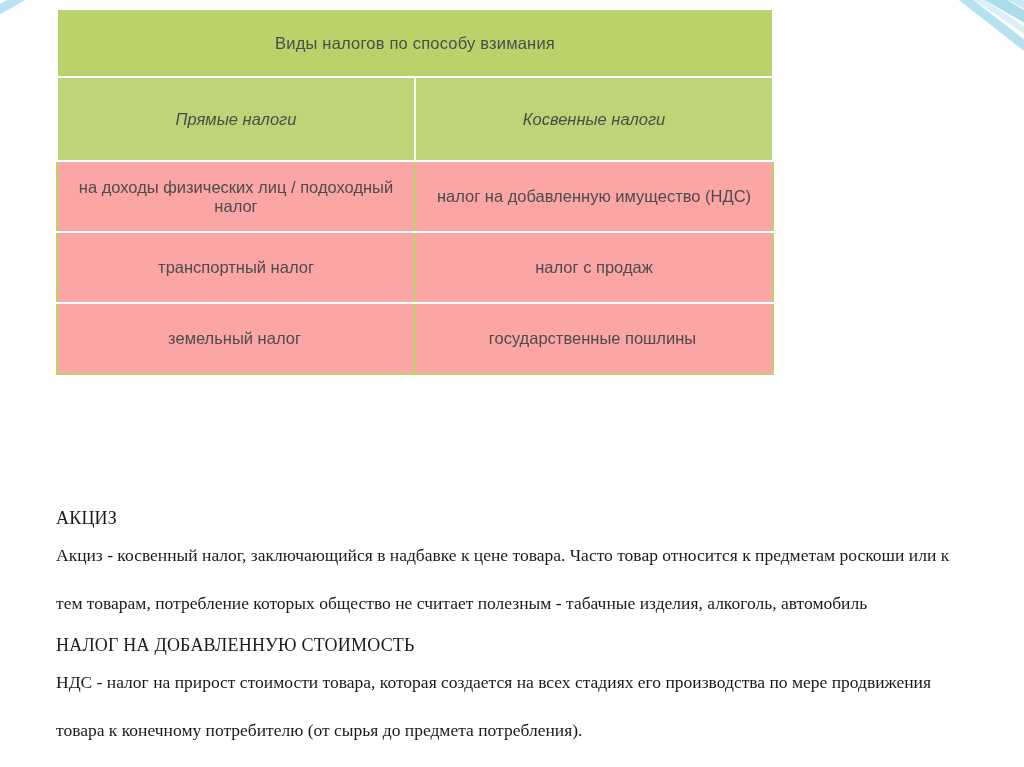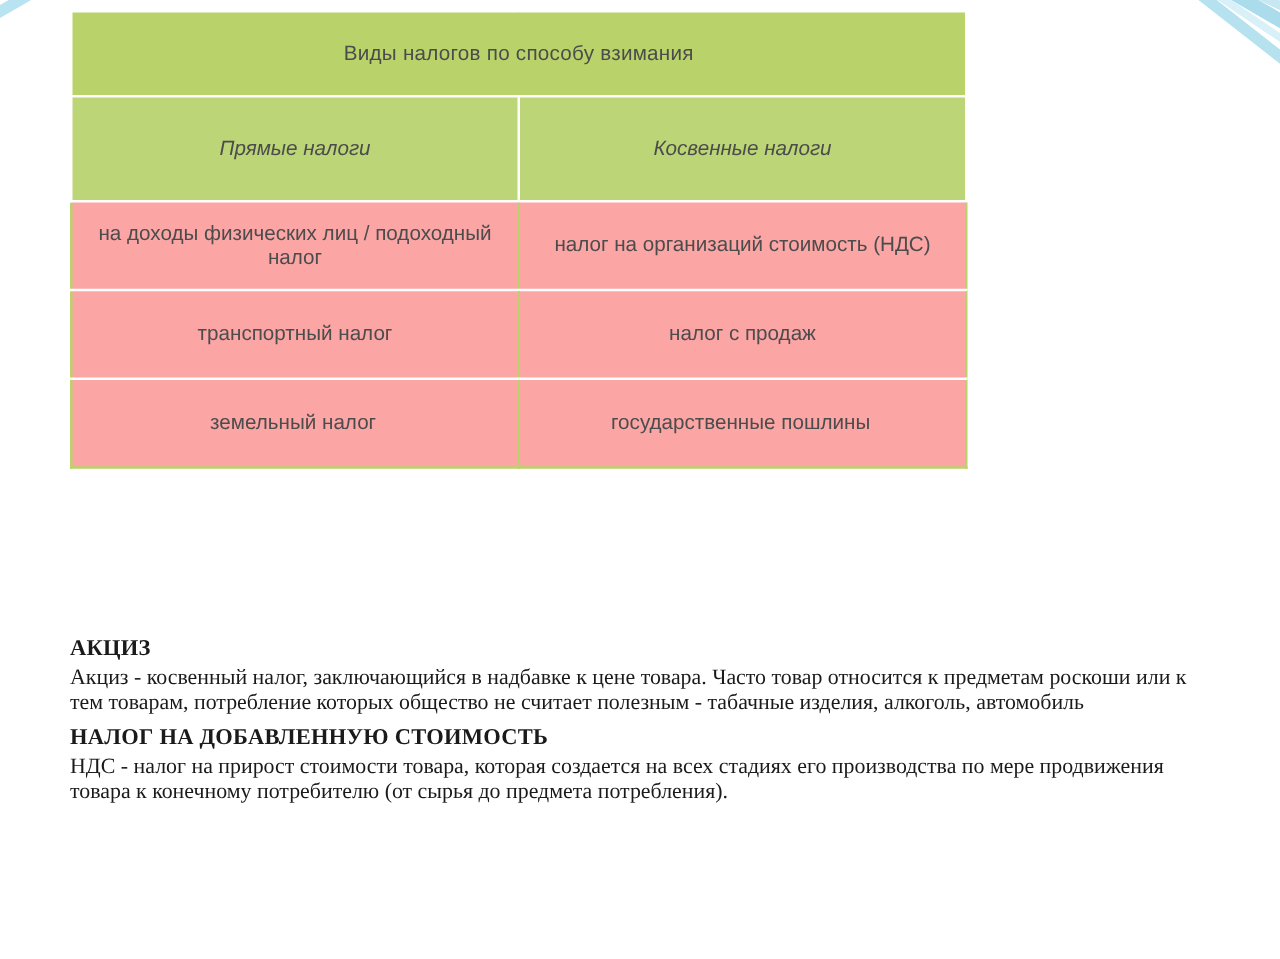--- a/index.html
+++ b/index.html
@@ -106,27 +106,27 @@
     position: absolute;
     left: 56px;
     top: 508px;
     width: 910px;
     color: #1a1a1a;
     font-family: "Liberation Serif", serif;
   }
   .text-block h3 {
     margin: 0 0 2px 0;
     font-size: 18px;
-    font-weight: bold;
+    font-weight: normal;
     letter-spacing: 0.2px;
   }
   .text-block p {
     margin: 0 0 6px 0;
     font-size: 17.5px;
-    line-height: 20px;
+    line-height: 48px;
   }
   .spacer-sm { height: 2px; }
 </style>
 </head>
 <body>
 
 <div class="corner-deco-left">
   <span class="band l1"></span>
   <span class="band l2"></span>
   <span class="band l3"></span>
@@ -145,21 +145,21 @@
     <tbody>
       <tr>
         <td class="title-cell" colspan="2">Виды налогов по способу взимания</td>
       </tr>
       <tr>
         <td class="header-cell">Прямые налоги</td>
         <td class="header-cell">Косвенные налоги</td>
       </tr>
       <tr class="body-row">
         <td class="body-cell left-col">на доходы физических лиц / подоходный налог</td>
-        <td class="body-cell right-col">налог на организаций стоимость (НДС)</td>
+        <td class="body-cell right-col">налог на добавленную имущество (НДС)</td>
       </tr>
       <tr class="body-row">
         <td class="body-cell left-col">транспортный налог</td>
         <td class="body-cell right-col">налог с продаж</td>
       </tr>
       <tr class="body-row">
         <td class="body-cell left-col">земельный налог</td>
         <td class="body-cell right-col">государственные пошлины</td>
       </tr>
     </tbody>

